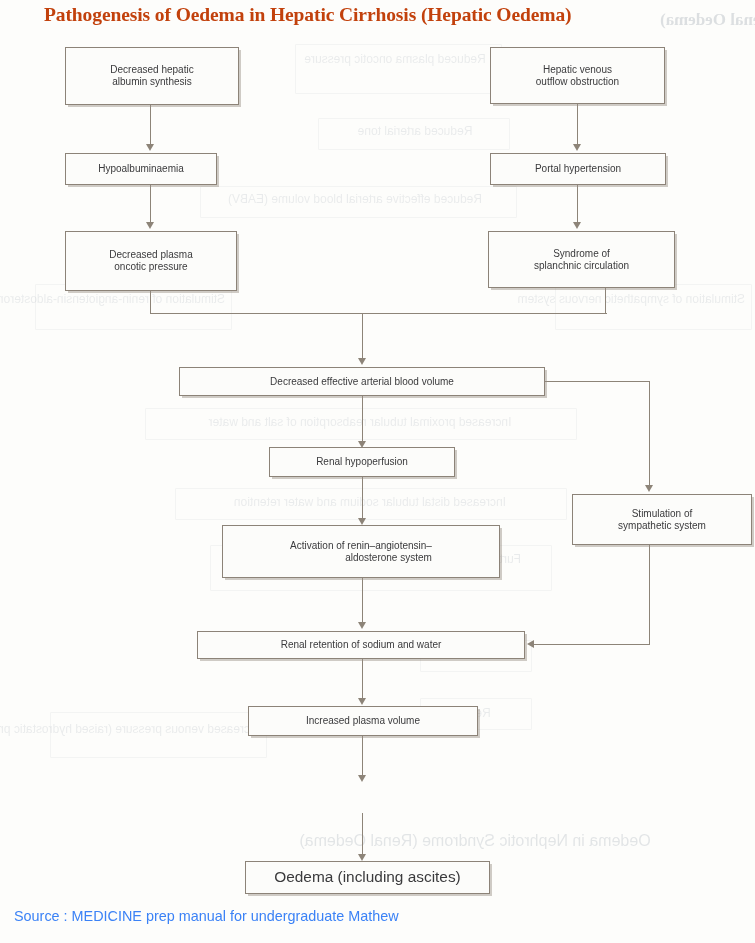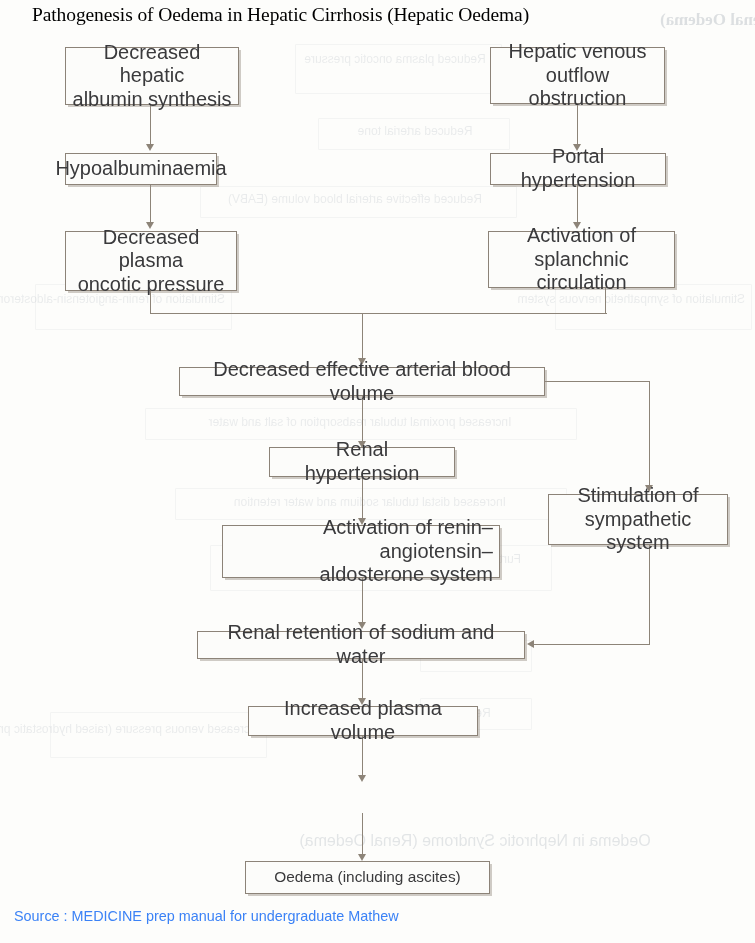--- a/index.html
+++ b/index.html
@@ -40,38 +40,38 @@
     font-family:"Liberation Serif", serif;
     font-weight:bold;
     font-size:17px;
     white-space:nowrap;
     transform:scaleX(-1);
     pointer-events:none;
   }
 
   #title{
     position:absolute;
-    left:32px;
+    left:44px;
     top:4px;
     width:700px;
     font-family:"Liberation Serif", serif;
-    font-weight:normal;
+    font-weight:bold;
     font-size:19.5px;
-    color:#000000;
+    color:#c2410c;
     letter-spacing:-0.1px;
     white-space:nowrap;
   }
 
   .node{
     position:absolute;
     box-sizing:border-box;
     border:1px solid #8c8378;
     background:#fcfcfa;
     color:#3a3a3c;
-    font-size:20px;
+    font-size:10px;
     line-height:1.18;
     display:flex;
     align-items:center;
     justify-content:center;
     text-align:center;
     padding:2px 6px;
     box-shadow:2.5px 2.5px 0 -0.5px rgba(150,142,130,0.45);
     z-index:5;
   }
   .node span{display:block;}
@@ -216,45 +216,45 @@
   </div>
 
   <div class="node" style="left:490px; top:153px; width:176px; height:32px;">
     <div>
         <span>Portal hypertension</span>
       </div>
   </div>
 
   <div class="node" style="left:488px; top:231px; width:187px; height:57px;">
     <div>
-      <span>Activation of</span>
+      <span>Syndrome of</span>
       <span>splanchnic circulation</span>
     </div>
   </div>
 
   <div class="node" style="left:179px; top:367px; width:366px; height:29px;">
     <div>
         <span>Decreased effective arterial blood volume</span>
       </div>
   </div>
 
   <div class="node" style="left:269px; top:447px; width:186px; height:30px;">
     <div>
-        <span>Renal hypertension</span>
+        <span>Renal hypoperfusion</span>
       </div>
   </div>
 
   <div class="node" style="left:222px; top:525px; width:278px; height:53px;text-align:right;">
     <div>
       <span>Activation of renin–angiotensin–</span>
       <span>aldosterone system</span>
     </div>
   </div>
 
-  <div class="node" style="left:548px; top:494px; width:180px; height:51px;">
+  <div class="node" style="left:572px; top:494px; width:180px; height:51px;">
     <div>
       <span>Stimulation of</span>
       <span>sympathetic system</span>
     </div>
   </div>
 
   <div class="node" style="left:197px; top:631px; width:328px; height:28px;">
     <div>
         <span>Renal retention of sodium and water</span>
       </div>

